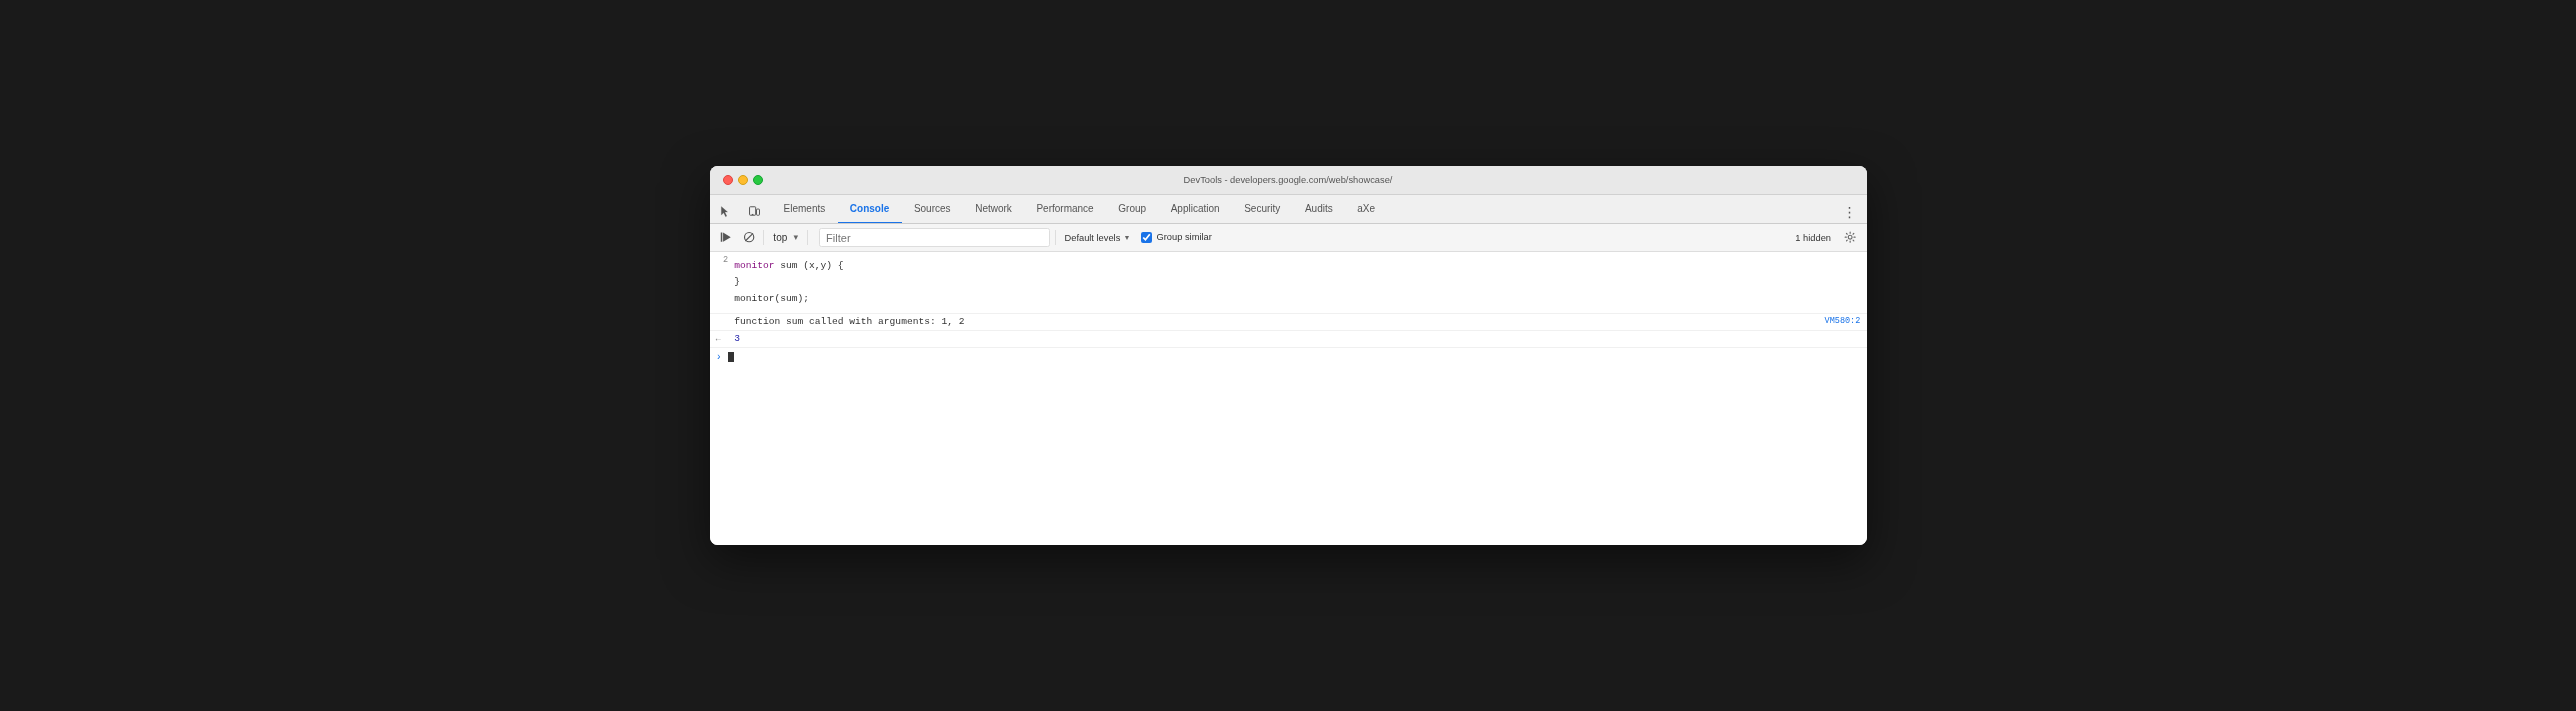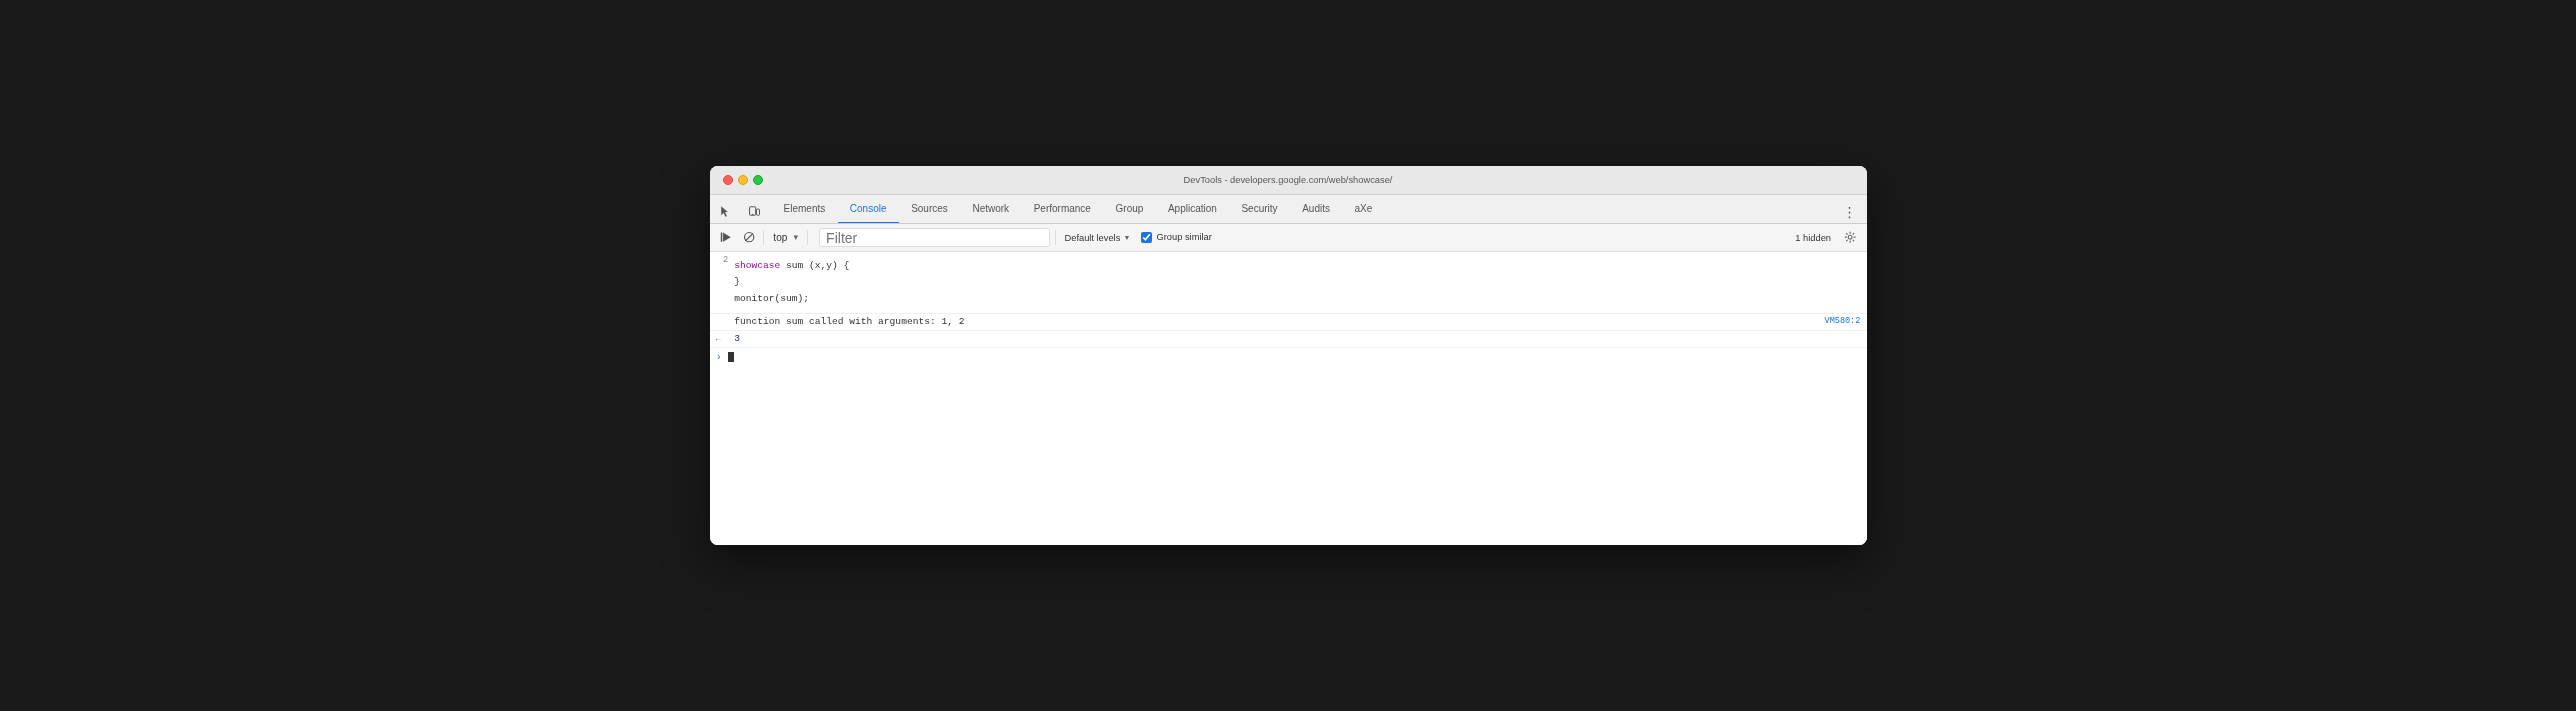--- a/index.html
+++ b/index.html
@@ -102,21 +102,21 @@
       border-bottom: 1.5px solid transparent;
       white-space: nowrap;
       height: 29px;
       display: flex;
       align-items: center;
     }
 
     .tab.active {
       color: #1a73e8;
       border-bottom: 1.5px solid #1a73e8;
-      font-weight: 400;
+      font-weight: 700;
     }
 
     .tab-bar-right {
       display: flex;
       align-items: center;
       margin-left: auto;
       gap: 3.1px;
     }
 
     .more-btn {
@@ -187,21 +187,21 @@
       font-size: 7.7px;
     }
 
     .filter-input {
       flex: 1;
       max-width: 231px;
       height: 18.5px;
       border: 0.8px solid #ddd;
       border-radius: 2.3px;
       padding: 0 6.2px;
-      font-size: 14px;
+      font-size: 11px;
       background: white;
       color: #333;
       outline: none;
       margin-left: 6.2px;
     }
 
     .levels-btn {
       display: flex;
       align-items: center;
       gap: 3.1px;
@@ -485,21 +485,21 @@
       </svg>
     </div>
   </div>
 
   <div class="console-content">
 
     <div class="console-line">
       <div class="line-gutter">2</div>
       <div class="line-content code-block">
         <div class="console-code-line">
-          <span class="kw-purple">showcase</span>
+          <span class="kw-purple">monitor</span>
           <span> sum (x,y) {</span>
         </div>
         <div class="console-code-line">
           <span>}</span>
         </div>
         <div class="console-code-line">
           <span>monitor(sum);</span>
         </div>
       </div>
     </div>

